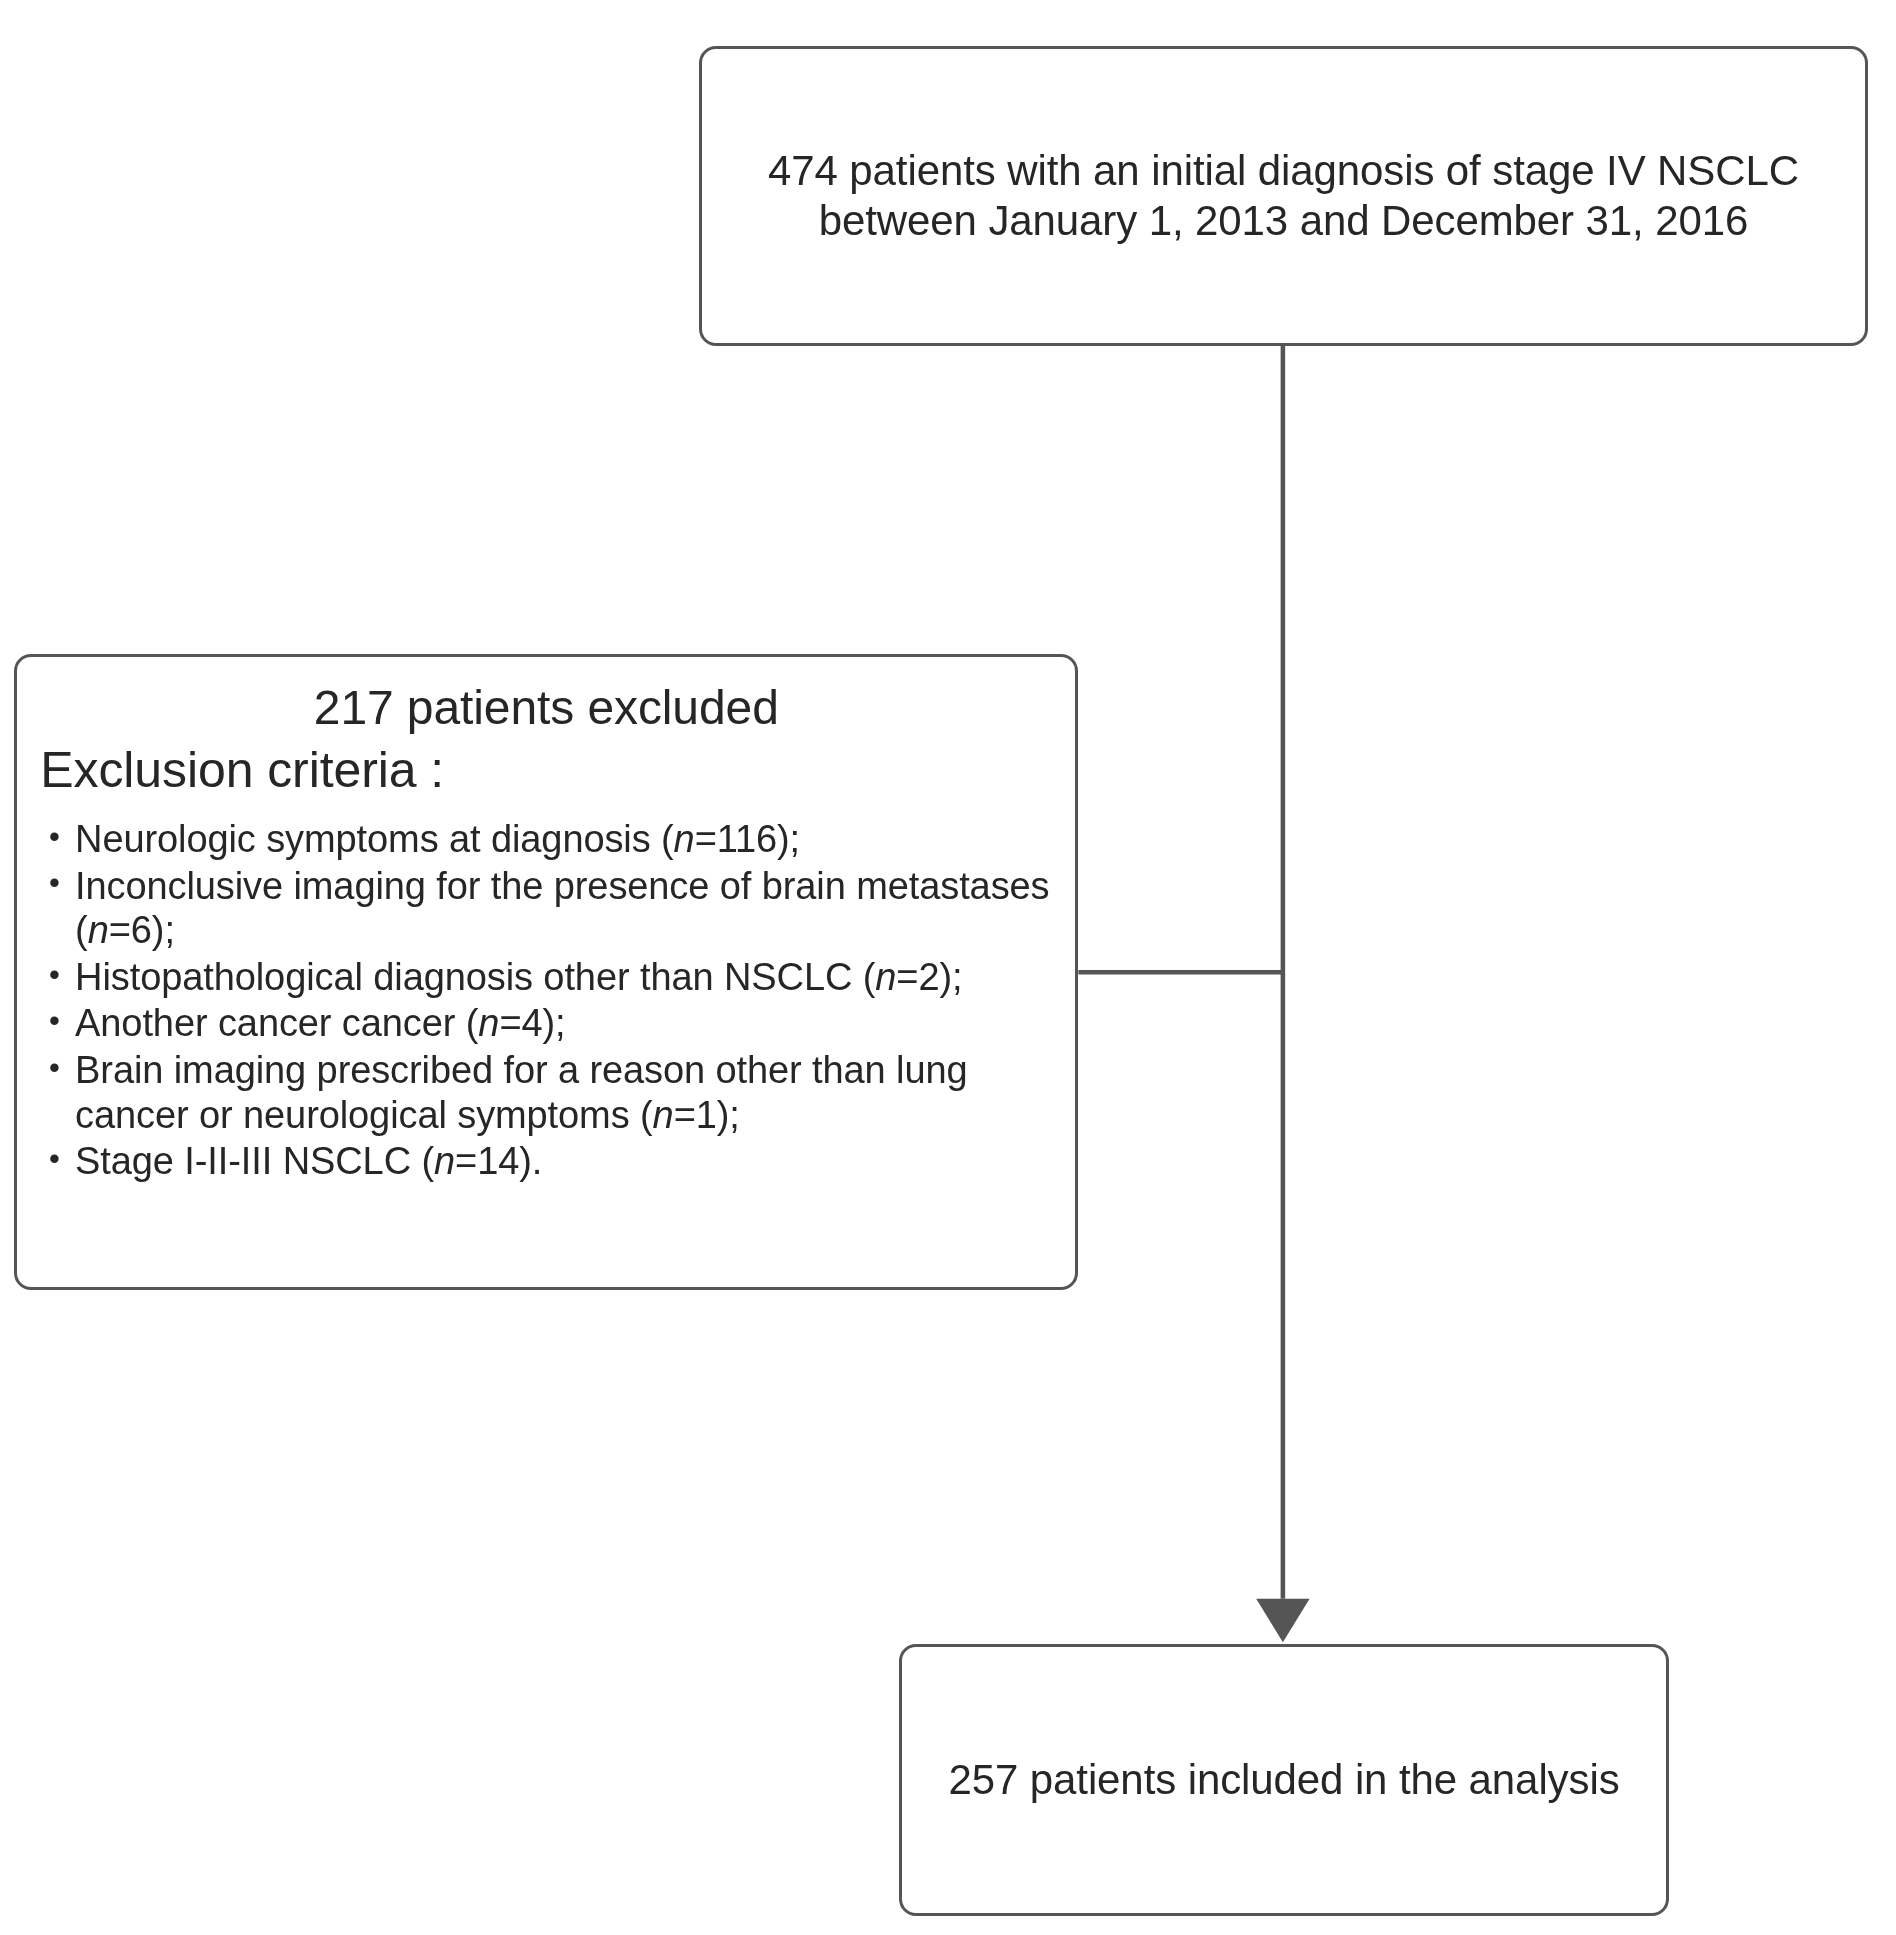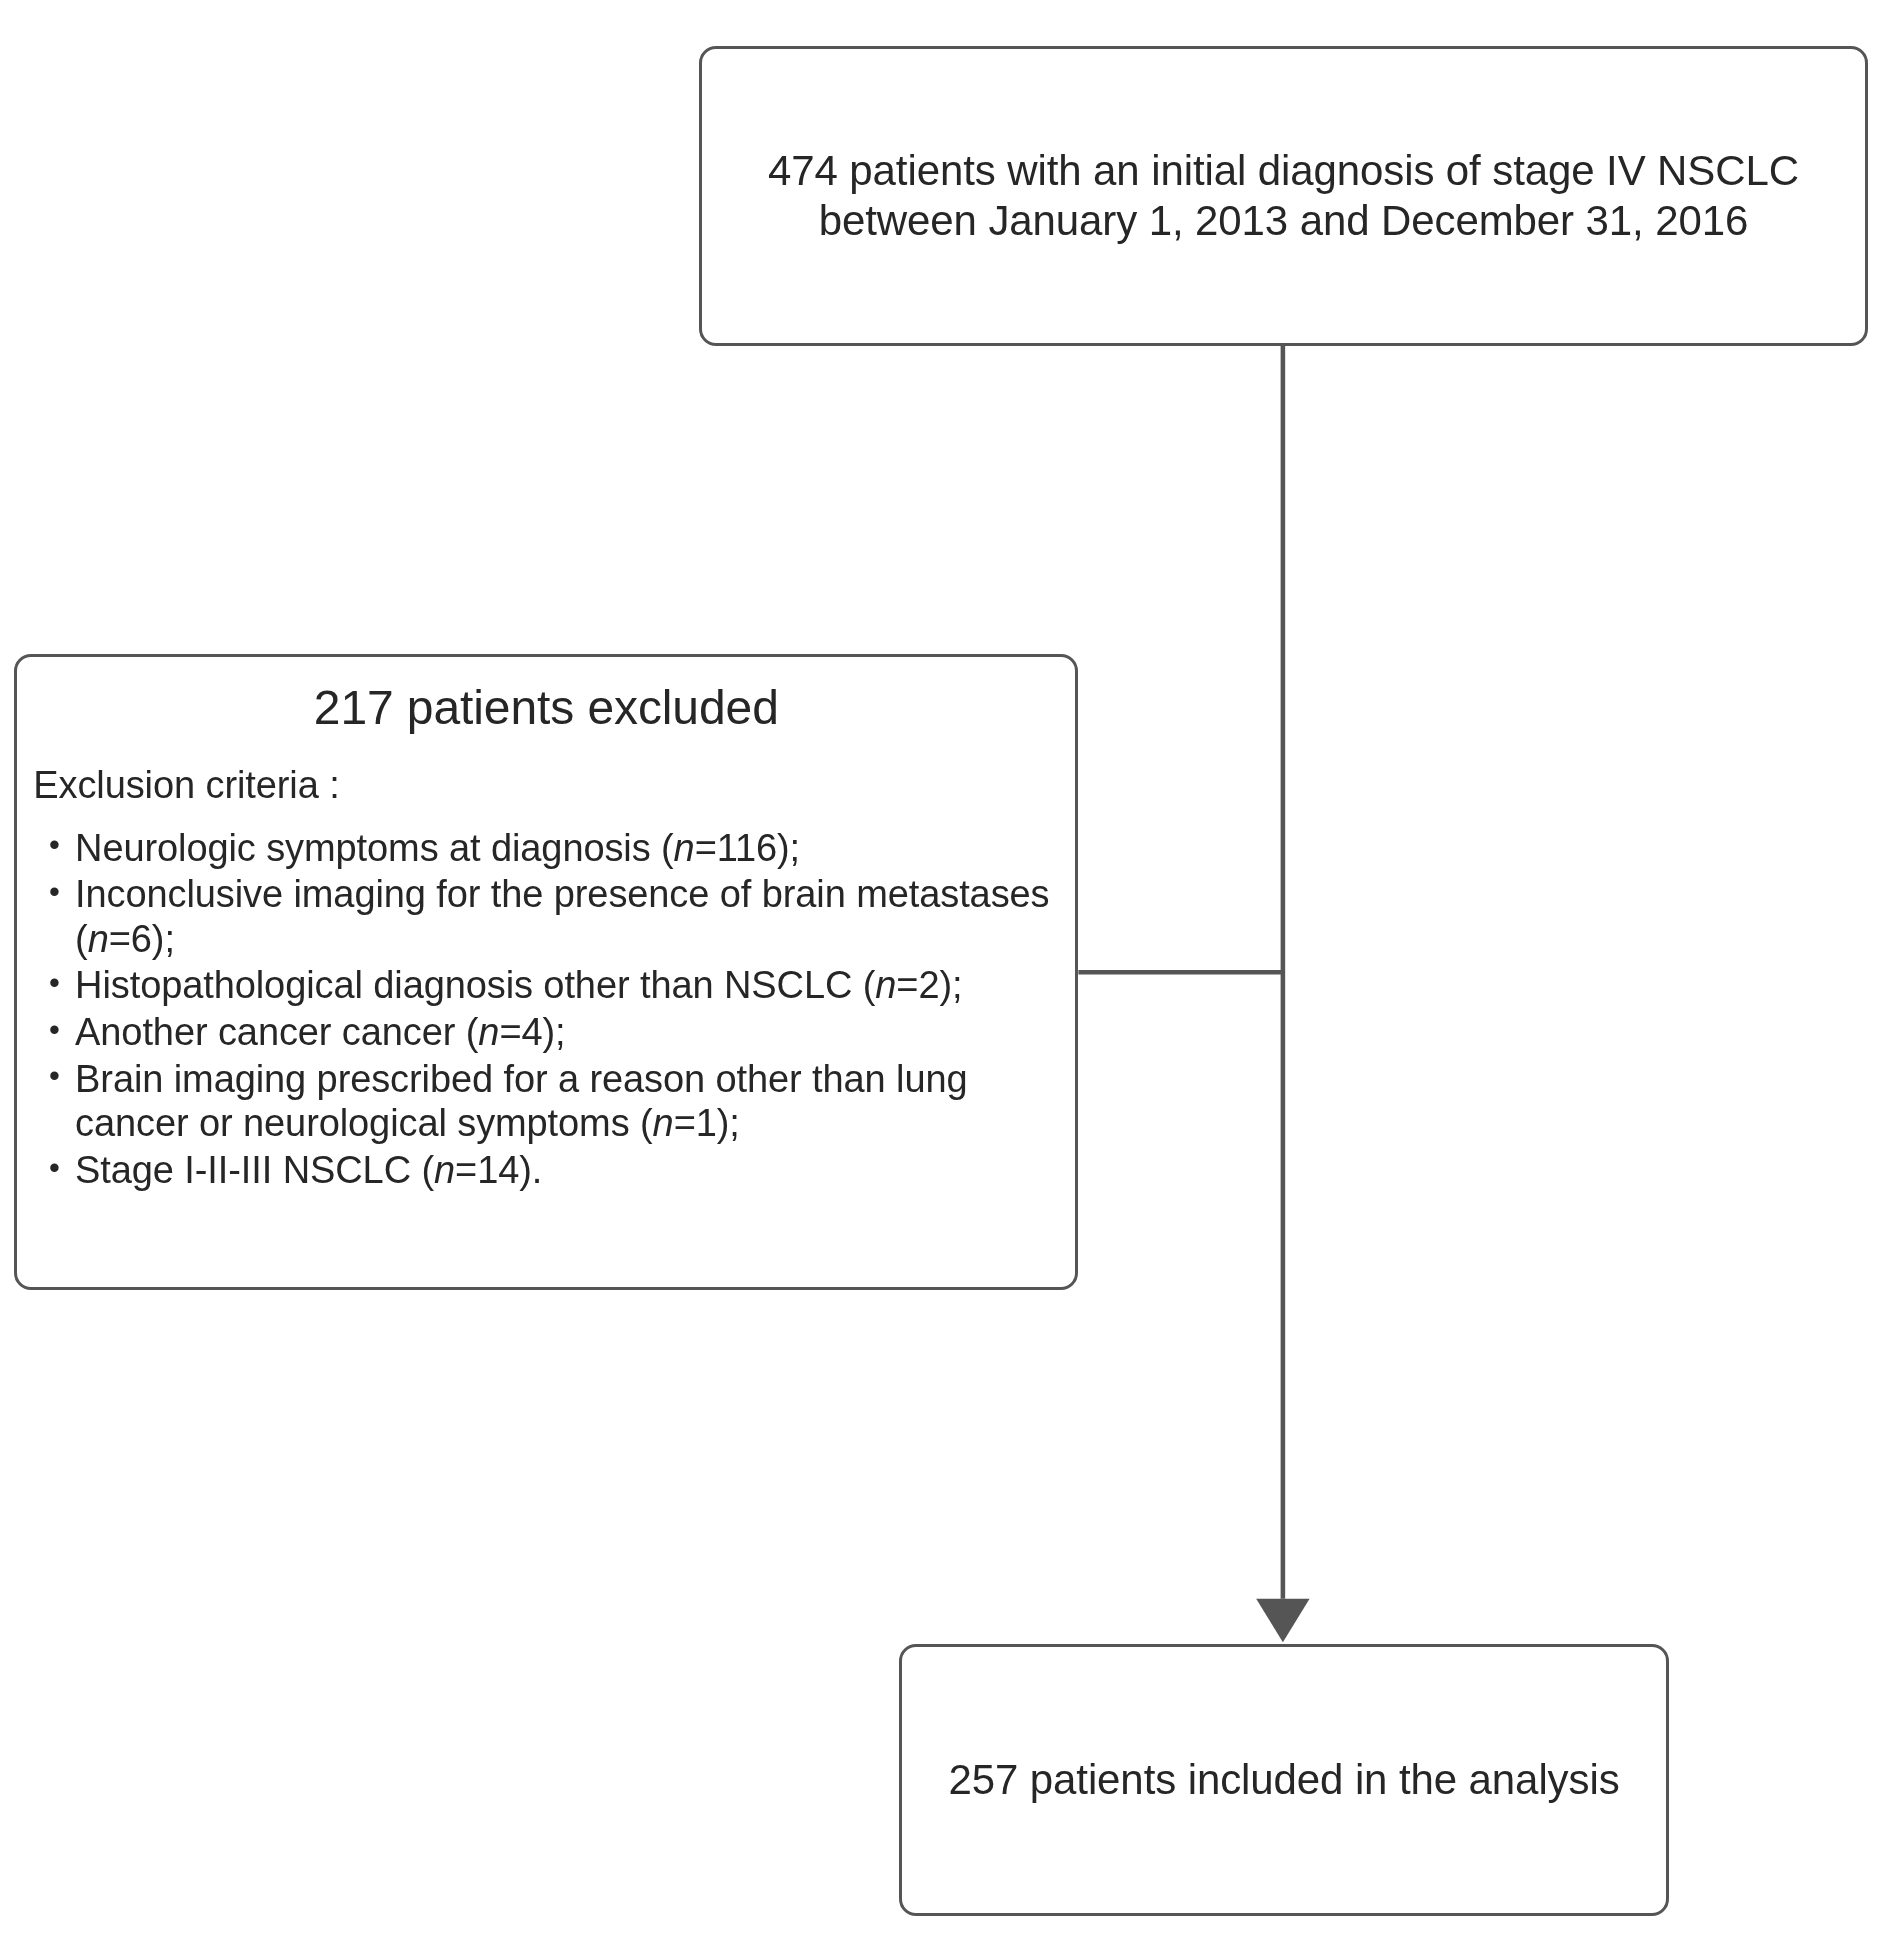--- a/index.html
+++ b/index.html
@@ -71,26 +71,25 @@
     padding: 19.5px 0 0 0;
   }
   #box-excluded .excluded-title {
     font-size: 48px;
     text-align: center;
     line-height: 1.18;
     margin: 3.9px 0 2.6px 0;
     letter-spacing: -0.1px;
   }
   #box-excluded .criteria-label {
-    font-size: 38px;
+    font-size: 50px;
     line-height: 1.2;
-    padding-left: 16px;
+    padding-left: 23px;
     margin-bottom: 1.3px;
     letter-spacing: -0.1px;
-    margin-top: 23px;
   }
   ul.criteria-list {
     list-style: none;
     margin: 16px;
     padding: 0 9px 0 7.8px;
     font-size: 38px;
     line-height: 1.175;
     letter-spacing: -0.1px;
   }
   ul.criteria-list > li {

